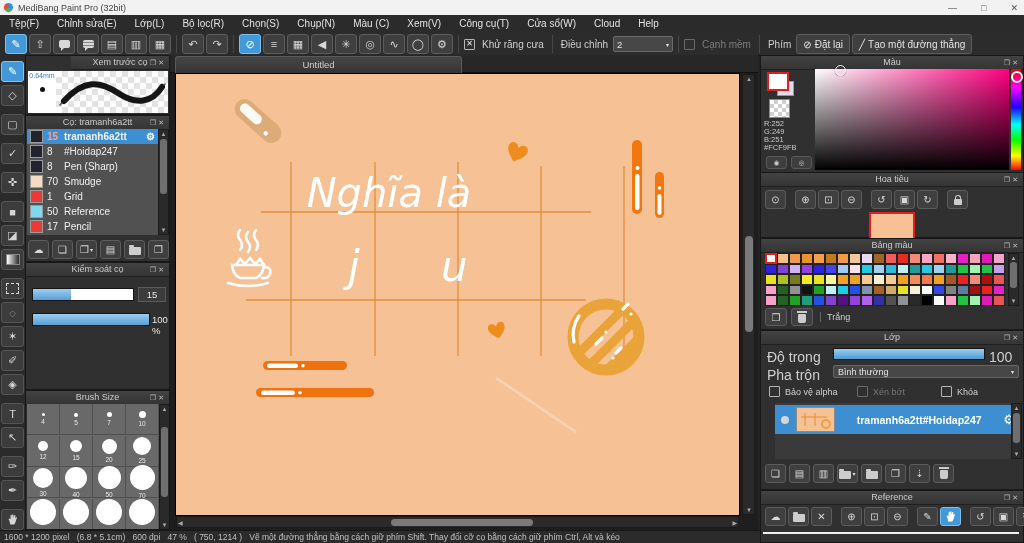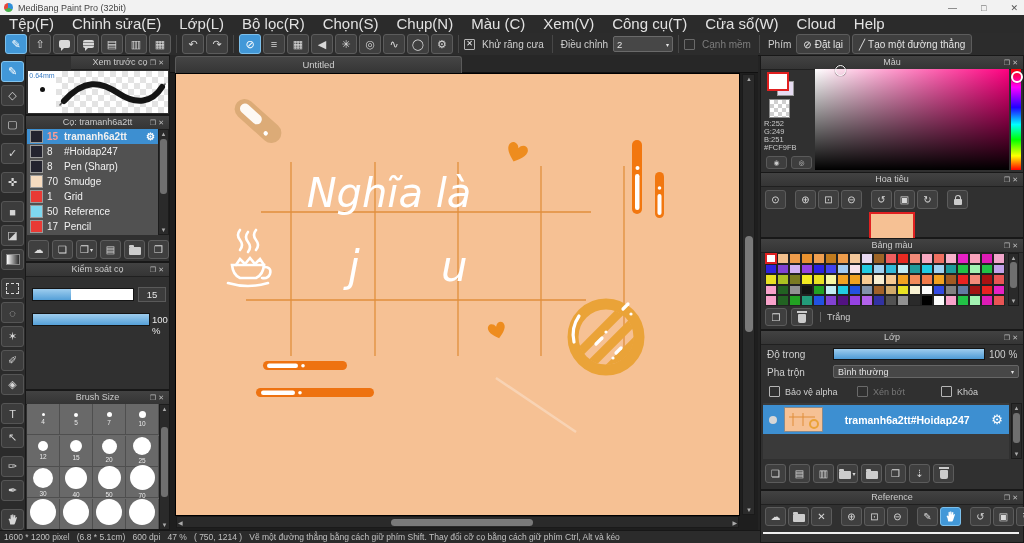--- a/index.html
+++ b/index.html
@@ -9,21 +9,21 @@
   .abs{position:absolute;}
   
   #titlebar{left:0;top:0;width:1024px;height:15px;background:#f2f2f2;color:#444;
             display:flex;align-items:center;font-size:9px;}
   #applogo{width:9px;height:9px;border-radius:50%;margin:0 5px 0 4px;
            background:conic-gradient(#2f8fd8 0 33%,#48b04c 0 66%,#e8473b 0);}
   #winctrl{position:absolute;right:6px;top:0;height:15px;display:flex;gap:24px;align-items:center;color:#555;font-size:9px;}
   
   #menubar{left:0;top:15px;width:1024px;height:18px;background:#2b2b2b;display:flex;align-items:center;
            border-bottom:1px solid #1a1a1a;}
-  .mitem{padding:0 9px;font-size:15px;color:#e2e2e2;line-height:18px;cursor:default;}
+  .mitem{padding:0 9px;font-size:10px;color:#e2e2e2;line-height:18px;cursor:default;}
   
   #toolrow{left:0;top:33px;width:1024px;height:22px;background:#2c2c2c;border-bottom:1px solid #161616;
            display:flex;align-items:center;}
   .tbgroup{display:flex;align-items:center;gap:2px;padding:0 5px;height:18px;border-right:1px solid #474747;}
   .tbgroup.noline{border-right:none;}
   .tbtn{width:20px;height:18px;background:#3f3f3f;border:1px solid #5c5c5c;border-radius:3px;
         display:flex;align-items:center;justify-content:center;font-size:11px;color:#d8d8d8;}
   .tbtn.act{background:#4298d8;border-color:#7cc0ec;color:#fff;}
   .tblabel{font-size:10px;color:#cfcfcf;margin:0 3px;}
   .tblabel.dim{color:#7d7d7d;}
@@ -128,28 +128,28 @@
   #nav-thumb{position:absolute;left:108px;top:39px;width:42px;height:25px;background:#f6c194;border:2px solid #e02020;}
   
   #palgrid{position:absolute;left:4px;top:14px;width:240px;height:53px;display:flex;flex-wrap:wrap;}
   .swatch{width:12px;height:10.6px;box-sizing:border-box;border:0.5px solid #222;}
   .swatch.sel{border:2px solid #e02020;}
   #palfoot{position:absolute;left:4px;top:69px;display:flex;gap:4px;align-items:center;}
   .palname{font-size:9px;color:#cfcfcf;border-left:1px solid #666;padding-left:6px;margin-left:3px;}
   .pbtn2{width:20px;height:16px;background:#3f3f3f;border:1px solid #5c5c5c;border-radius:3px;
          display:flex;align-items:center;justify-content:center;font-size:10px;color:#d8d8d8;}
   
-  .lrow{position:absolute;left:6px;font-size:10px;color:#cfcfcf;}
+  .lrow{position:absolute;left:6px;font-size:14px;color:#cfcfcf;}
   #op-slider{position:absolute;left:72px;top:17px;width:150px;height:10px;border:1px solid #141414;
      background:linear-gradient(#9ecdee,#4e9bd5);}
   #blenddrop{position:absolute;left:72px;top:34px;width:186px;height:13px;background:#474747;border:1px solid #666;
      border-radius:2px;font-size:9px;color:#e2e2e2;display:flex;align-items:center;justify-content:space-between;padding:0 4px;box-sizing:border-box;}
   .lchk{display:flex;align-items:center;gap:3px;position:absolute;font-size:9px;color:#cfcfcf;}
   .lchk.dim{color:#777;}
-  #layerlist{position:absolute;left:2px;top:72px;width:246px;height:56px;background:#3a3a3a;}
+  #layerlist{position:absolute;left:14px;top:72px;width:246px;height:56px;background:#3a3a3a;}
   #layerrow{position:absolute;left:0;top:2px;width:246px;height:29px;background:#3d8fd1;display:flex;align-items:center;}
   #laydot{width:8px;height:8px;border-radius:50%;background:#d6d6d6;margin:0 7px 0 6px;flex:none;}
   #laythumb{width:37px;height:23px;background:#f6c194;border:1px solid #8a8a8a;flex:none;position:relative;overflow:hidden;}
   #layname{flex:1;text-align:center;font-size:10.5px;font-weight:bold;color:#fff;}
   #laygear{font-size:13px;color:#fff;margin-right:6px;}
   #layer-btns{position:absolute;left:4px;top:133px;display:flex;gap:3px;}
   
   #ref-btns{position:absolute;left:4px;top:16px;display:flex;gap:2px;}
   #refline{position:absolute;left:2px;top:41px;width:256px;height:2px;background:#f0f0f0;}
   

